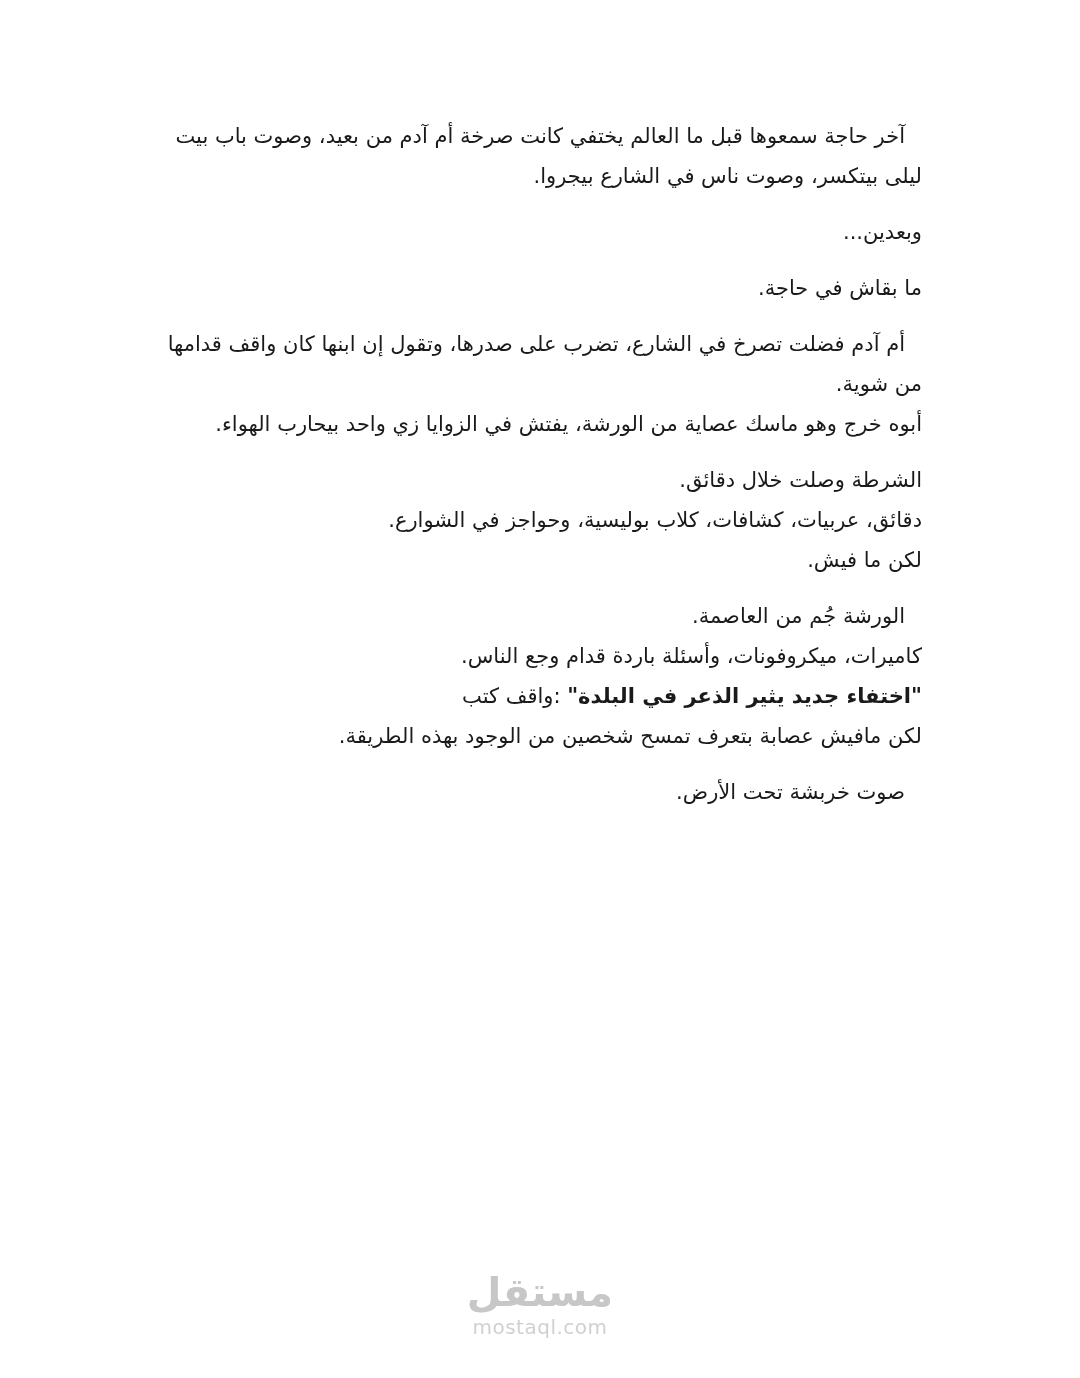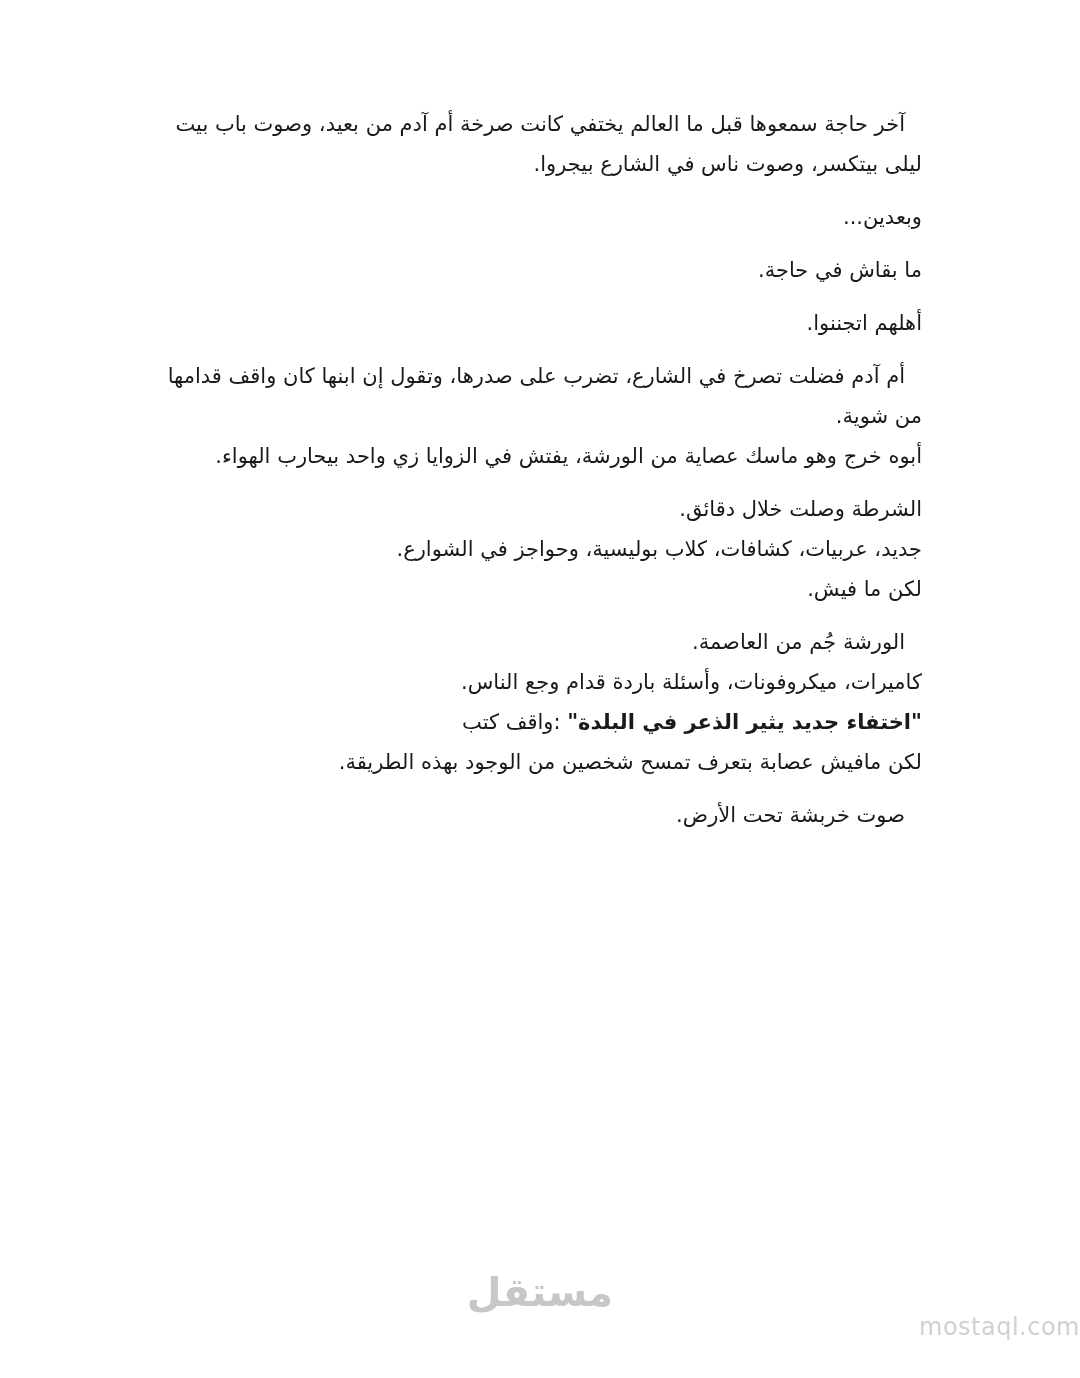--- a/index.html
+++ b/index.html
@@ -19,21 +19,21 @@
     top: 100px;
     right: 158px;
     width: 766px;
     direction: rtl;
     text-align: right;
     color: #1a1a1a;
     font-size: 21px;
     line-height: 40px;
   }
   .para {
-    margin: 4px 0 13px 0;
+    margin: 16px 0 13px 0;
   }
   .para.indent > .line:first-child {
     text-indent: 17px;
   }
   .line {
     white-space: normal;
   }
   .b {
     font-weight: 700;
   }
@@ -47,56 +47,52 @@
     user-select: none;
   }
   .wm-logo {
     font-size: 40px;
     font-weight: 700;
     color: #c7c7c7;
     line-height: 44px;
   }
   .wm-site {
     direction: ltr;
-    font-size: 24px;
+    font-size: 20px;
     color: #d0d0d0;
     letter-spacing: 0.5px;
     line-height: 26px;
-    text-align: right;
   }
 </style>
 </head>
 <body>
 
 <div class="doc" dir="rtl">
 
   <div class="para indent">
     <div class="line">آخر حاجة سمعوها قبل ما العالم يختفي كانت صرخة أم آدم من بعيد، وصوت باب بيت ليلى بيتكسر، وصوت ناس في الشارع بيجروا.</div>
   </div>
 
   <div class="para">
     <div class="line">وبعدين...</div>
   </div>
 
   <div class="para">
     <div class="line">ما بقاش في حاجة.</div>
   </div>
 
-  <div class="para">
-    <div class="line">أهلهم اتجننوا.</div>
-  </div>
 
   <div class="para indent">
     <div class="line">أم آدم فضلت تصرخ في الشارع، تضرب على صدرها، وتقول إن ابنها كان واقف قدامها من شوية.</div>
     <div class="line">أبوه خرج وهو ماسك عصاية من الورشة، يفتش في الزوايا زي واحد بيحارب الهواء.</div>
   </div>
 
   <div class="para">
     <div class="line">الشرطة وصلت خلال دقائق.</div>
-    <div class="line">جديد، عربيات، كشافات، كلاب بوليسية، وحواجز في الشوارع.</div>
+    <div class="line">دقائق، عربيات، كشافات، كلاب بوليسية، وحواجز في الشوارع.</div>
     <div class="line">لكن ما فيش.</div>
   </div>
 
   <div class="para indent">
     <div class="line">الورشة جُم من العاصمة.</div>
     <div class="line">كاميرات، ميكروفونات، وأسئلة باردة قدام وجع الناس.</div>
     <div class="line"><span class="b">"اختفاء جديد يثير الذعر في البلدة"</span><span> :واقف كتب</span></div>
     <div class="line">لكن مافيش عصابة بتعرف تمسح شخصين من الوجود بهذه الطريقة.</div>
   </div>
 

